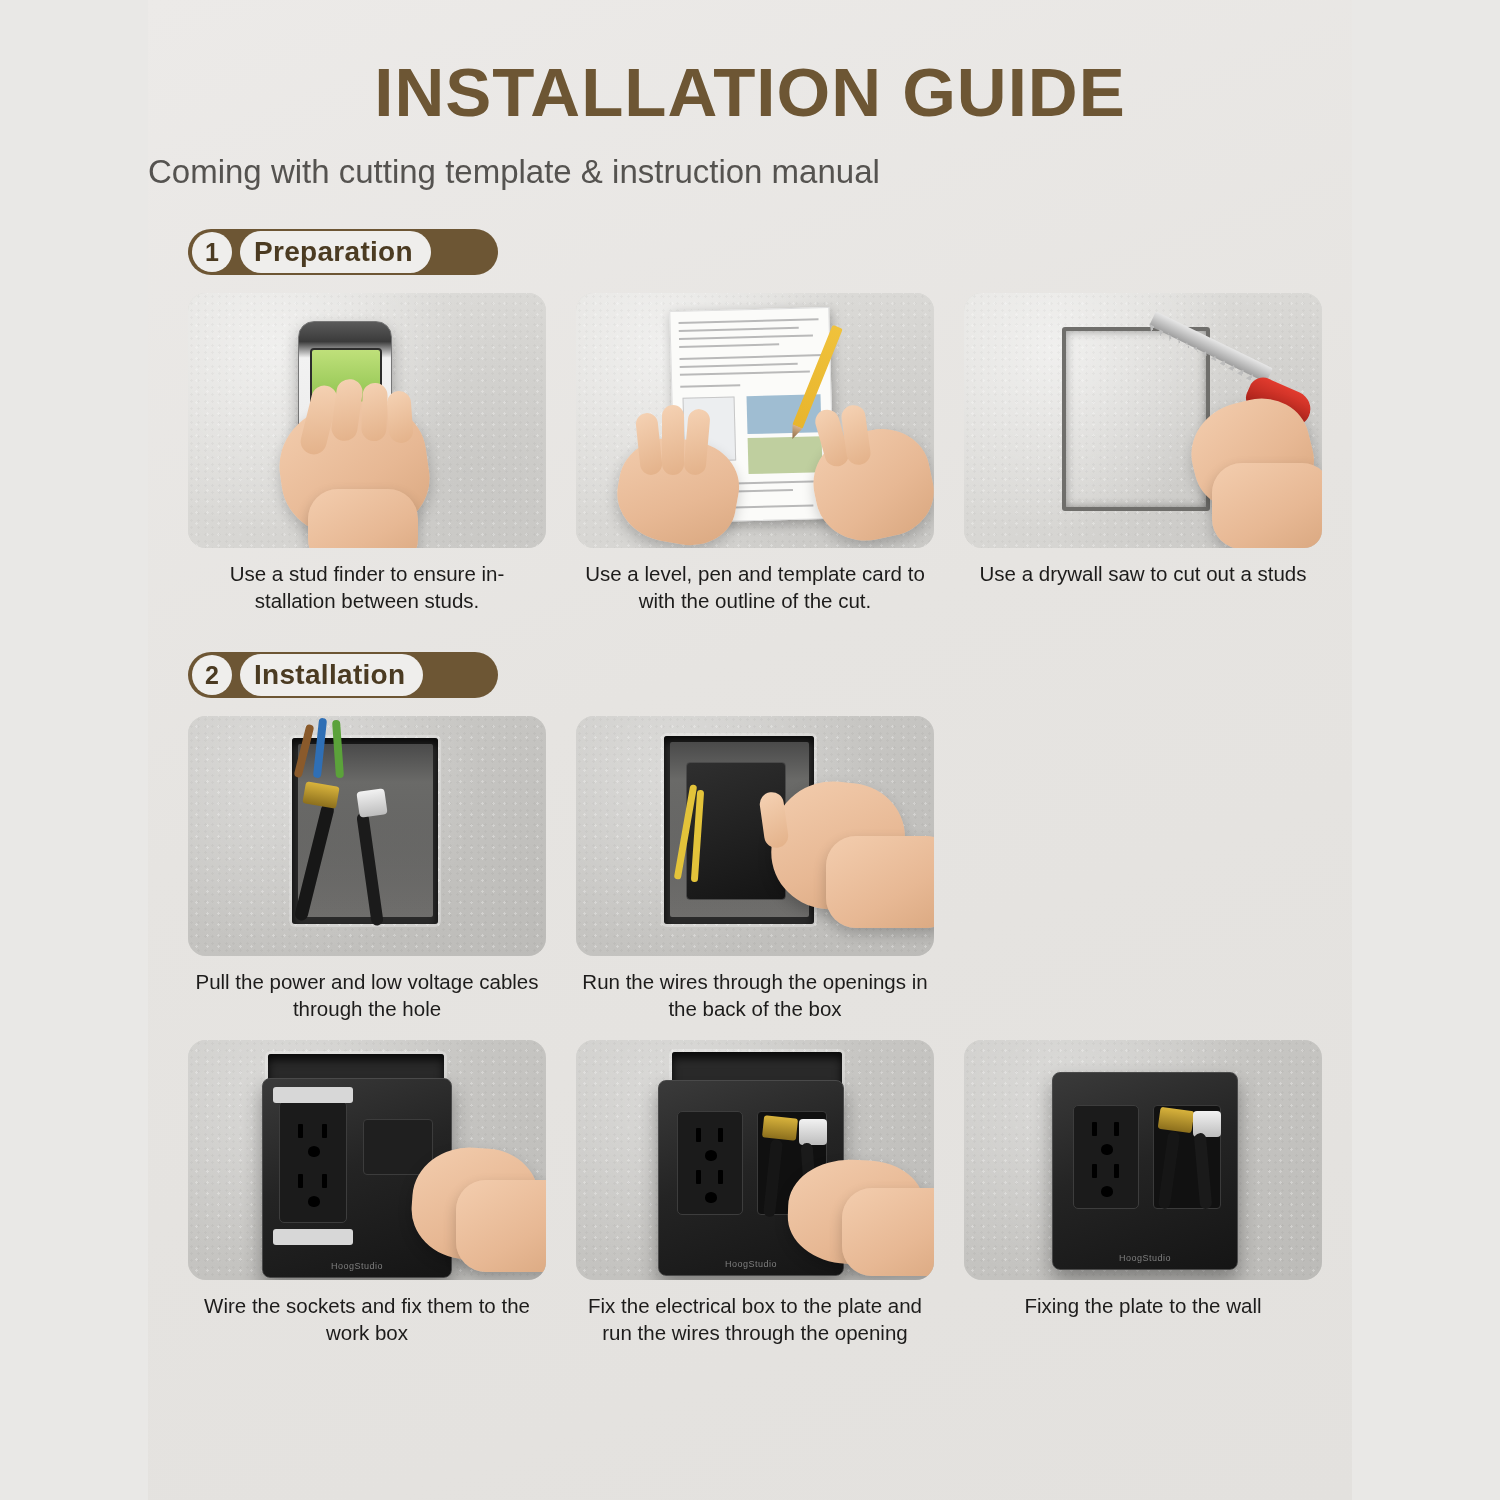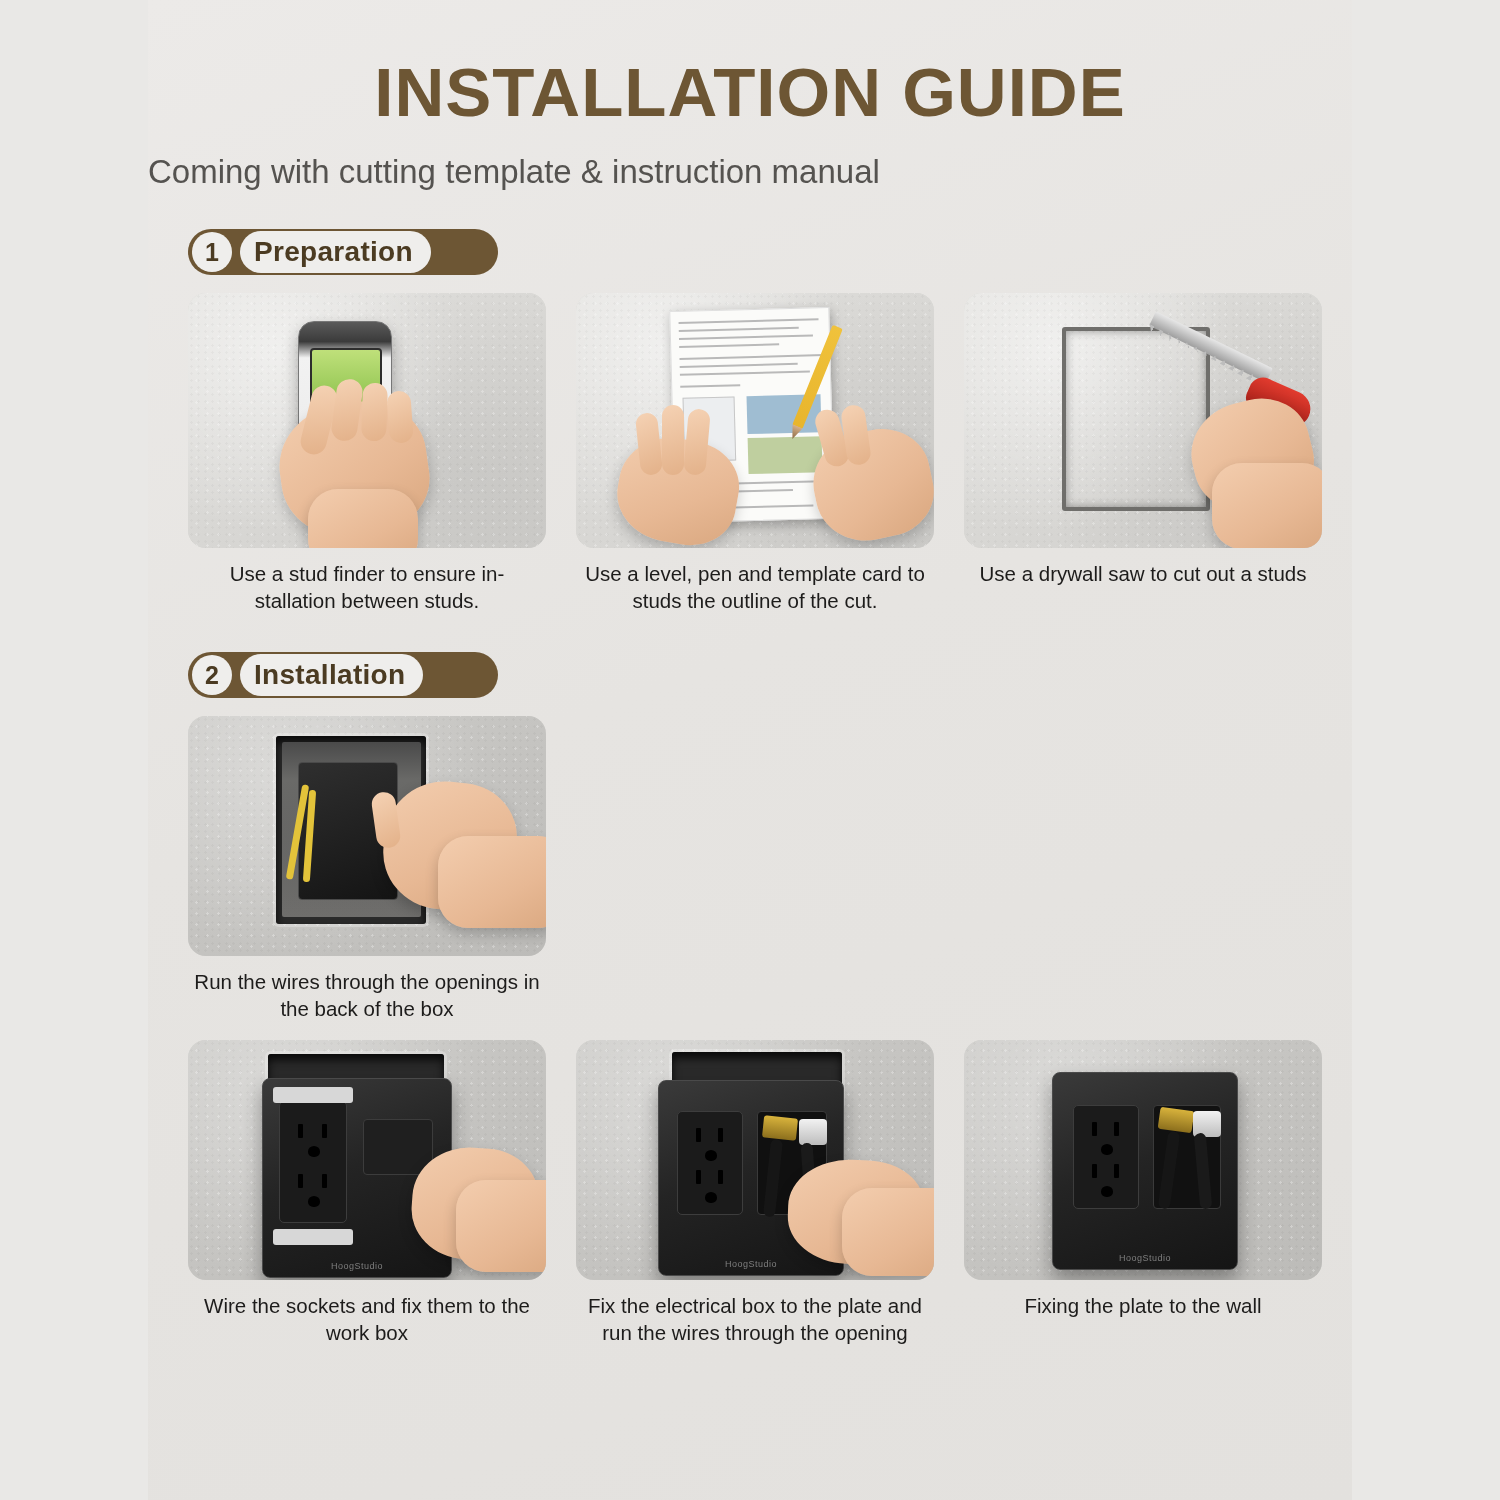--- a/index.html
+++ b/index.html
@@ -295,21 +295,21 @@
         </div>
         <div class="pencil"></div>
         <div class="hand" style="left:42px;top:146px;width:120px;height:104px;transform:rotate(10deg);"></div>
         <div class="finger" style="left:62px;top:120px;width:22px;height:62px;transform:rotate(-6deg);"></div>
         <div class="finger" style="left:86px;top:112px;width:22px;height:70px;"></div>
         <div class="finger" style="left:110px;top:116px;width:22px;height:66px;transform:rotate(5deg);"></div>
         <div class="hand" style="left:238px;top:138px;width:118px;height:108px;transform:rotate(-12deg);"></div>
         <div class="finger" style="left:244px;top:116px;width:24px;height:58px;transform:rotate(-16deg);"></div>
         <div class="finger" style="left:268px;top:112px;width:24px;height:60px;transform:rotate(-8deg);"></div>
       </div>
-      <div class="caption">Use a level, pen and template card to studs the outline of the cut.</div>
+      <div class="caption">Use a level, pen and template card to with the outline of the cut.</div>
     </div>
 
     <div class="cell">
       <div class="photo">
         <div class="wall"></div>
         <div style="position:absolute;left:98px;top:34px;width:148px;height:184px;
                     border:4px solid #6f6e6b;border-radius:3px;
                     box-shadow:inset 0 0 10px rgba(0,0,0,.35);"></div>
         <div class="saw-blade"></div>
         <div class="saw-handle"></div>
@@ -322,20 +322,36 @@
 
   <div class="section-head">
     <div class="sec-pill"></div>
     <div class="sec-num">2</div>
     <div class="sec-label">Installation</div>
   </div>
 
   <div class="row">
 
 
+    <div class="cell">
+      <div class="photo tall">
+        <div class="wall dark"></div>
+        <div class="hole" style="left:104px;top:22px;width:146px;height:186px;">
+          <div class="hole-inner"></div>
+        </div>
+        <div class="cable" style="left:112px;top:8px;width:8px;height:54px;background:#8a5a2b;transform:rotate(14deg);"></div>
+        <div class="cable" style="left:128px;top:2px;width:8px;height:60px;background:#2f6fb5;transform:rotate(6deg);"></div>
+        <div class="cable" style="left:146px;top:4px;width:8px;height:58px;background:#5ba23a;transform:rotate(-4deg);"></div>
+        <div class="cable" style="left:120px;top:86px;width:13px;height:120px;background:#171717;transform:rotate(14deg);"></div>
+        <div class="plug-hdmi" style="left:116px;top:68px;transform:rotate(10deg);"></div>
+        <div class="cable" style="left:176px;top:96px;width:12px;height:114px;background:#1b1b1b;transform:rotate(-8deg);"></div>
+        <div class="plug-rj" style="left:170px;top:74px;transform:rotate(-8deg);"></div>
+      </div>
+      <div class="caption">Pull the power and low voltage cables through the hole</div>
+    </div>
 
     <div class="cell">
       <div class="photo tall">
         <div class="wall dark"></div>
         <div class="hole" style="left:88px;top:20px;width:150px;height:188px;">
           <div class="hole-inner"></div>
         </div>
         <div class="ebox" style="left:110px;top:46px;width:100px;height:138px;"></div>
         <div class="wire-y" style="left:106px;top:68px;width:7px;height:96px;transform:rotate(10deg);"></div>
         <div class="wire-y" style="left:118px;top:74px;width:7px;height:92px;transform:rotate(4deg);"></div>

